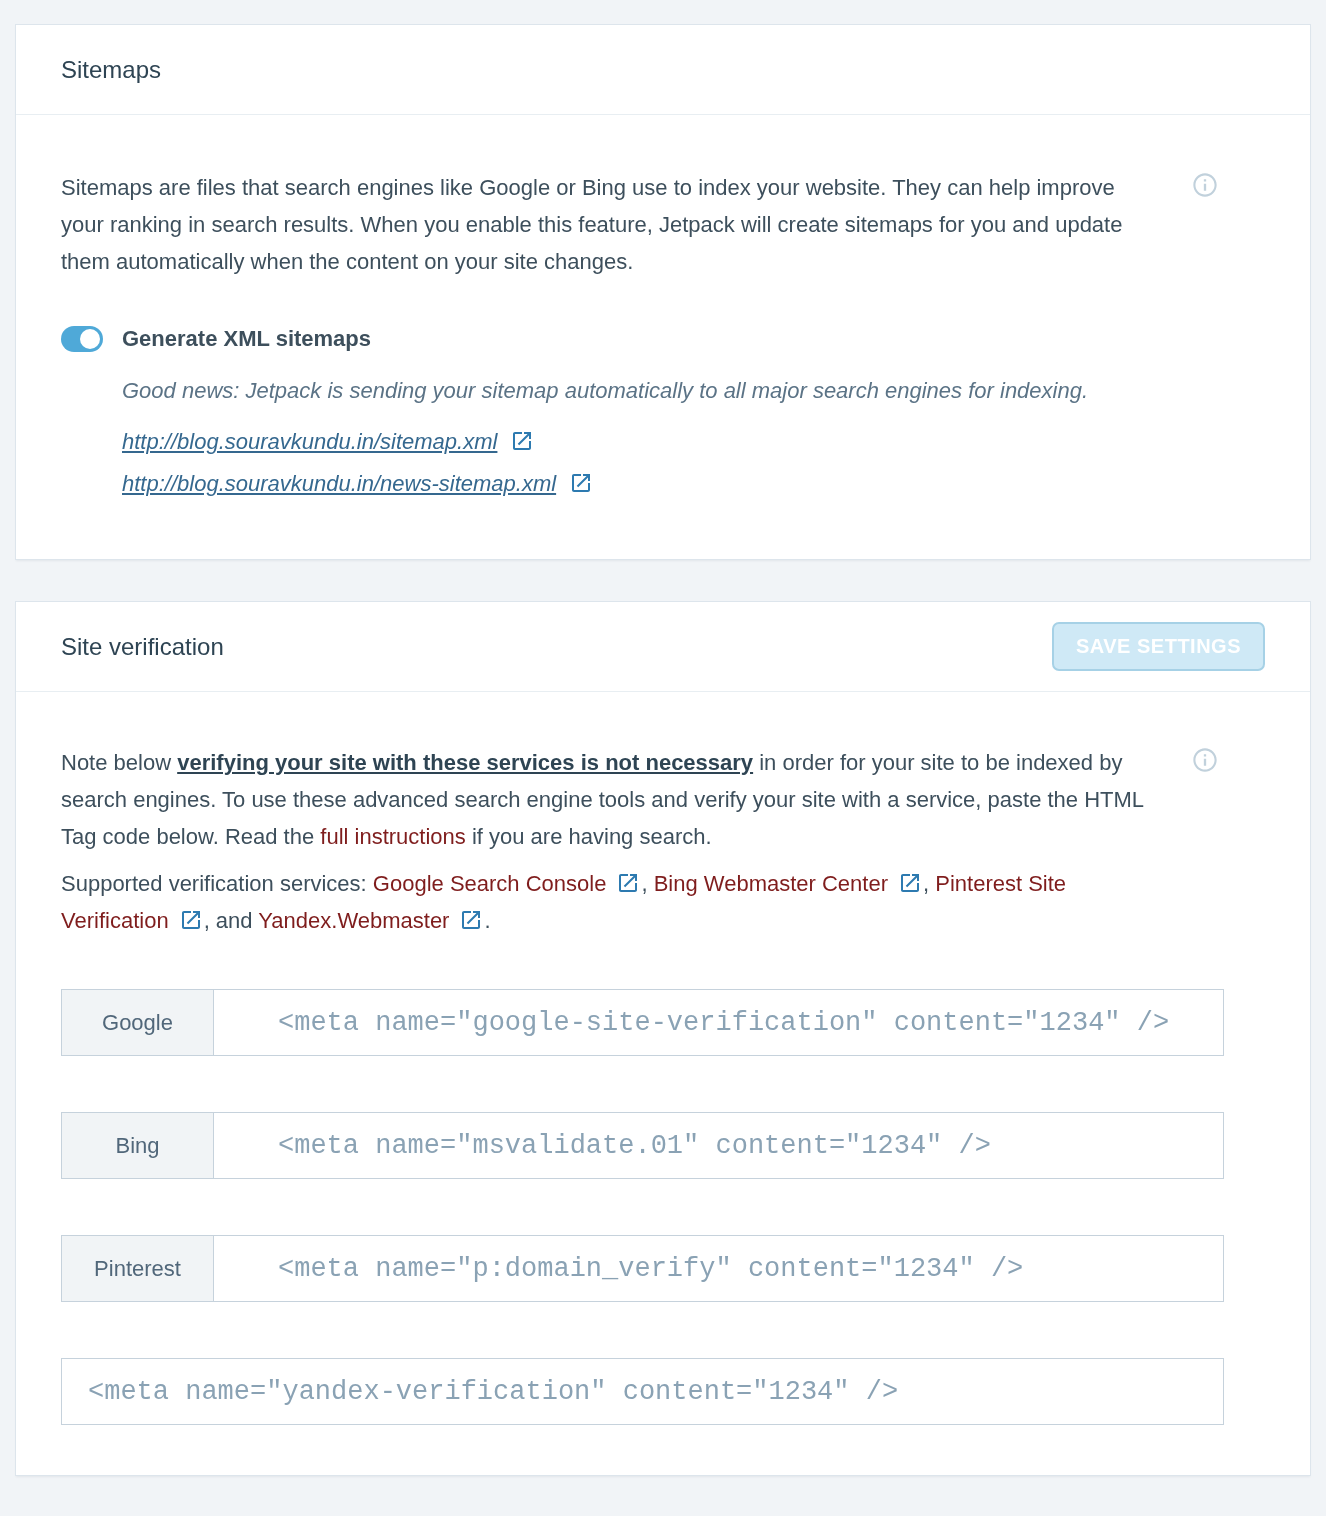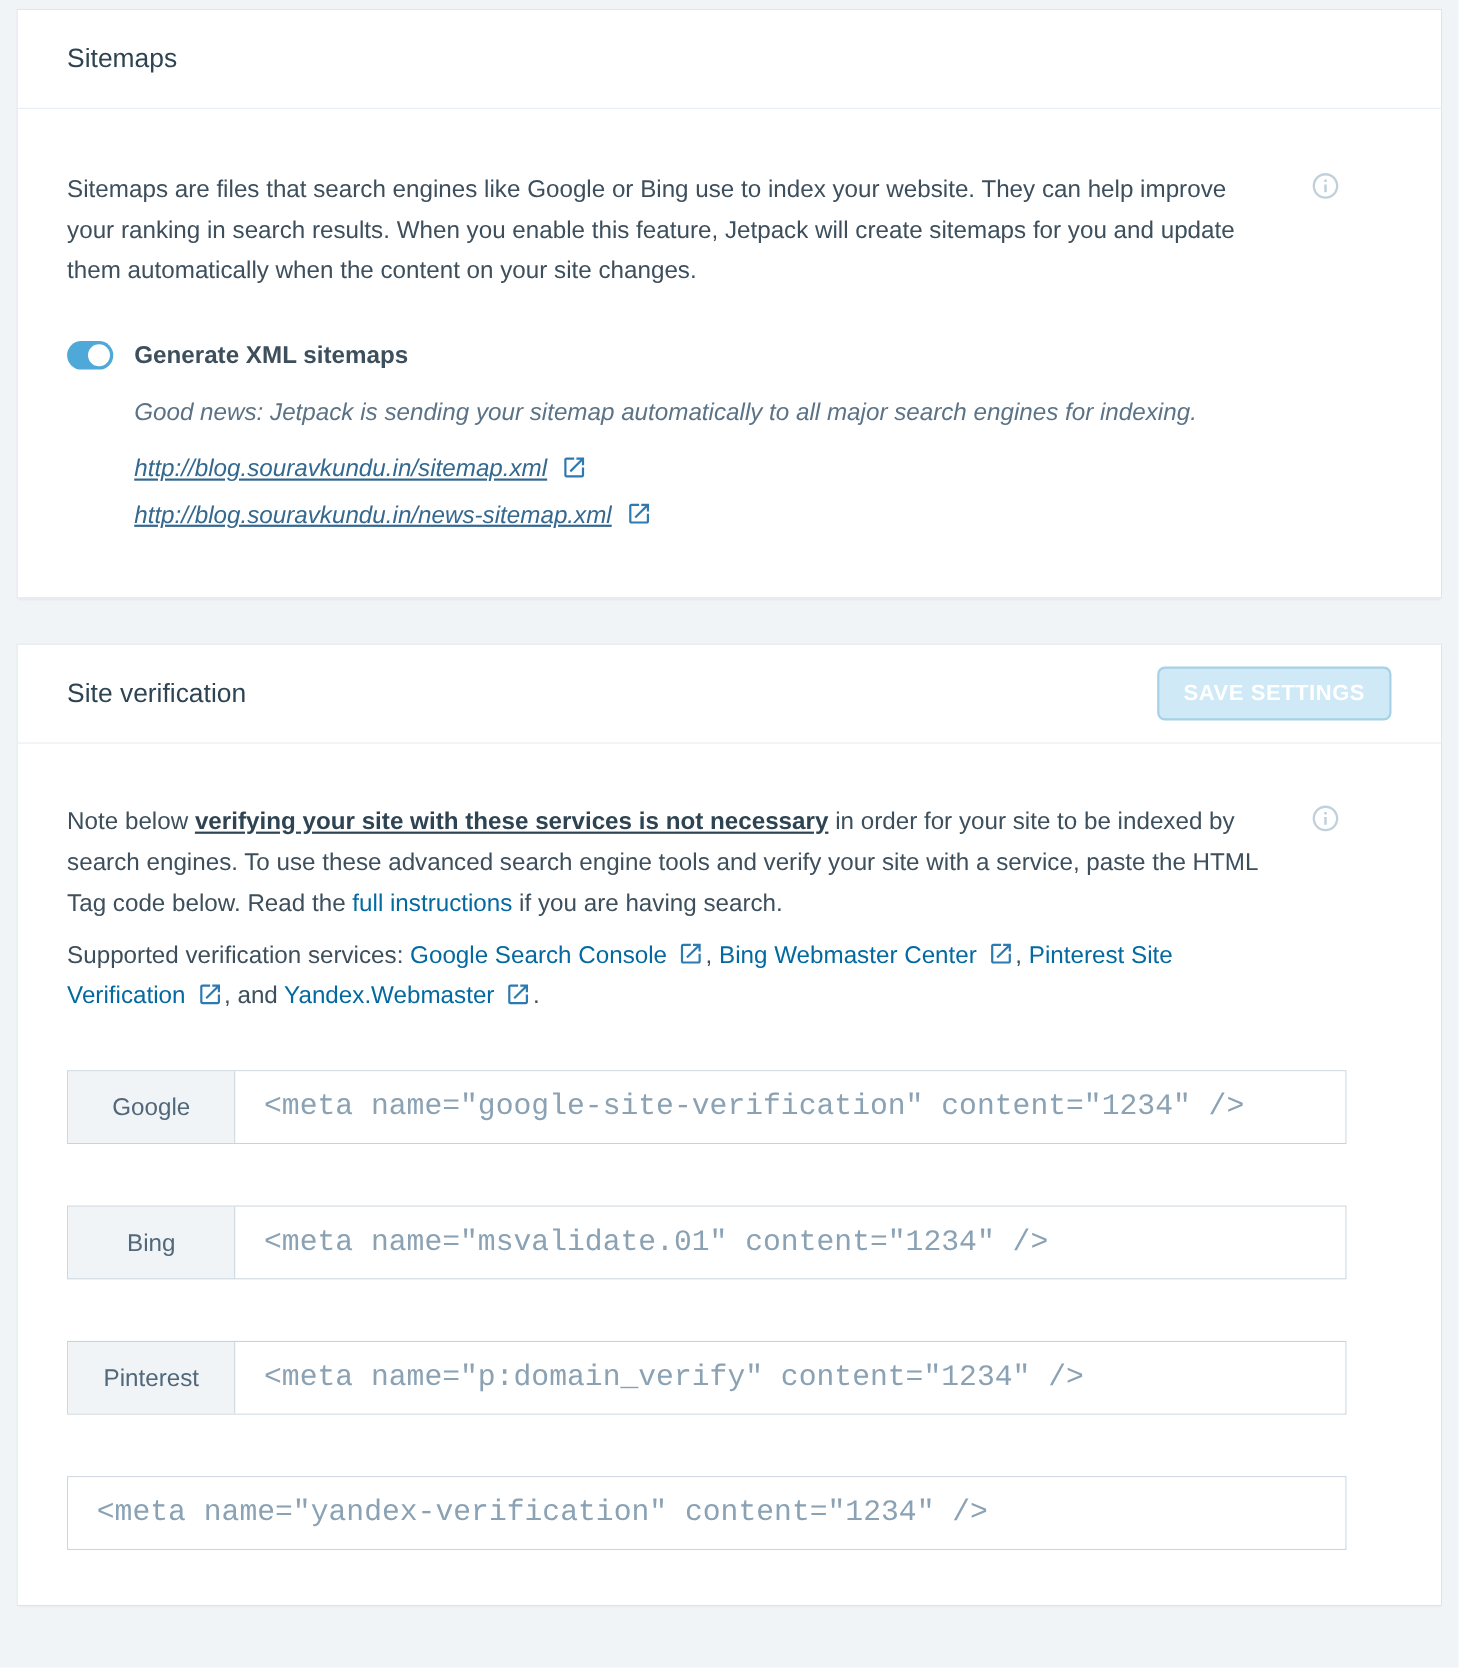--- a/index.html
+++ b/index.html
@@ -4,21 +4,21 @@
 <style>
   * { box-sizing: border-box; }
   html, body { margin: 0; padding: 0; }
   body {
     width: 1326px;
     min-height: 1516px;
     background: #f1f4f7;
     font-family: "Liberation Sans", sans-serif;
     color: #3d4f5c;
   }
-  .page { padding: 8px 15px 24px; }
+  .page { padding: 24px 15px 24px; }
 
   .card {
     background: #ffffff;
     border: 1px solid #dde5ec;
     box-shadow: 0 2px 2px -1px rgba(46,68,83,0.08);
   }
   .card + .card { margin-top: 41px; }
 
   .card-header {
     min-height: 90px;
@@ -104,21 +104,21 @@
     cursor: pointer;
   }
   .ext-icon { color: #2d7ab0; display: inline-block; }
   .ext-icon svg { width: 24px; height: 24px; display: block; }
   .row-ext { margin-left: 13px; }
   .inline-ext {
     vertical-align: -4px;
     margin: 0 1px 0 10px;
   }
 
-  .inline-link { color: #0369a1; text-decoration: none; cursor: pointer; }
+  .inline-link { color: #7f1d1d; text-decoration: none; cursor: pointer; }
 
   
   .save-btn {
     background: #cfe9f6;
     border: 2px solid #a6d1e6;
     border-radius: 7px;
     color: #ffffff;
     font-family: "Liberation Sans", sans-serif;
     font-size: 20px;
     font-weight: 700;
@@ -128,20 +128,21 @@
   }
 
   
   .fields { margin-top: 50px; }
   .vrow {
     display: flex;
     height: 67px;
     max-width: 1163px;
     border: 1px solid #c6d2dc;
     background: #ffffff;
+    gap: 38px;
   }
   .vrow + .vrow { margin-top: 56px; }
   .vlabel {
     flex: 0 0 152px;
     background: #f1f4f6;
     border-right: 1px solid #c6d2dc;
     display: flex;
     align-items: center;
     justify-content: center;
     font-size: 22px;

